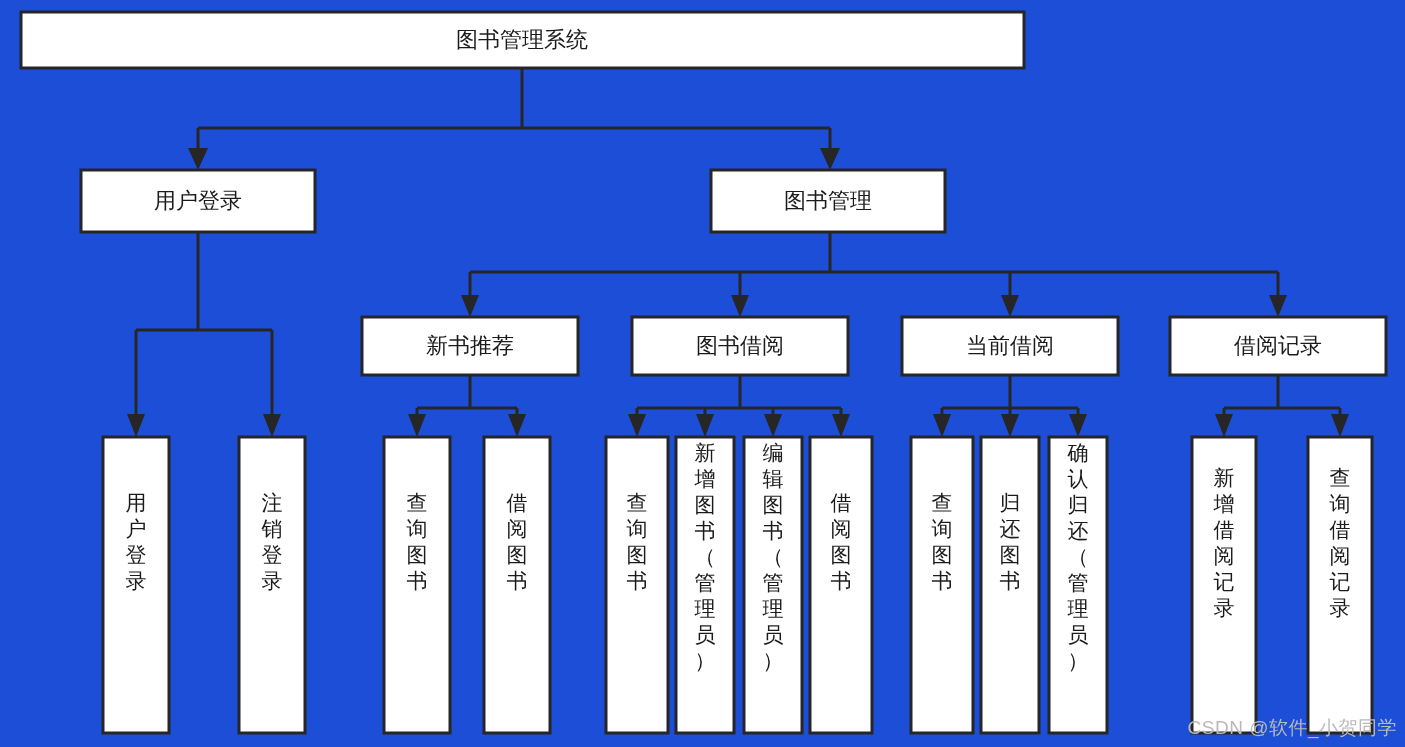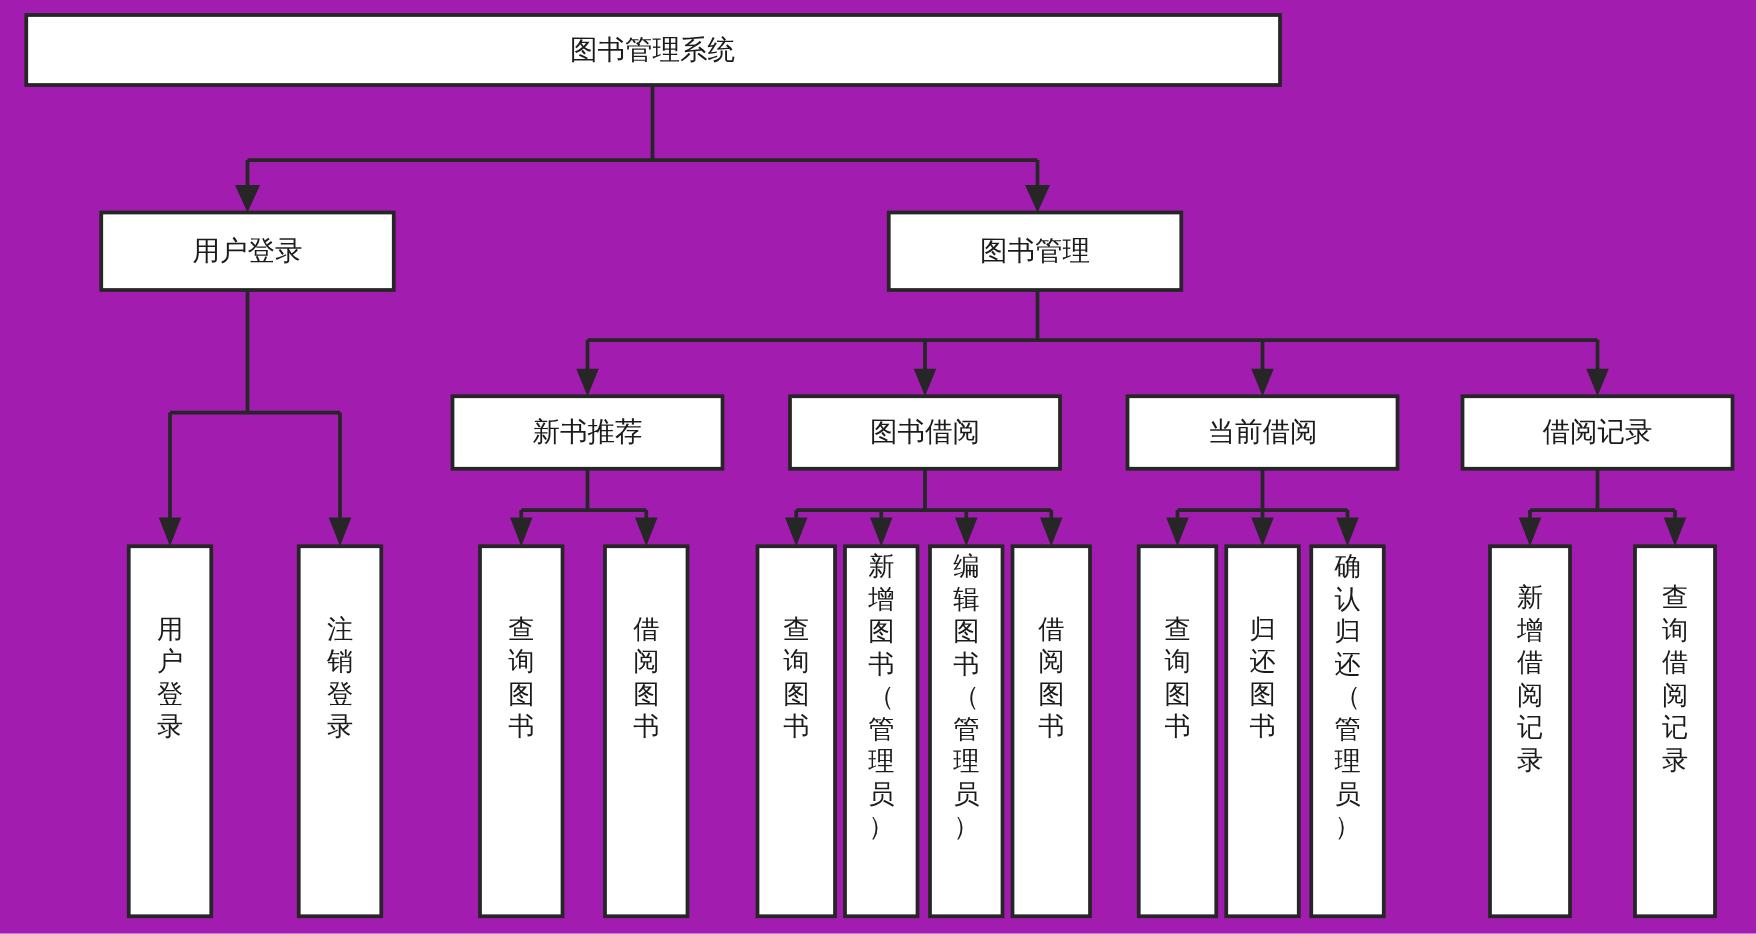--- a/index.html
+++ b/index.html
@@ -11,21 +11,21 @@
   body {
     width: 1405px;
     height: 747px;
     font-family: "Liberation Sans", "DejaVu Sans", sans-serif;
     overflow: hidden;
   }
   #diagram-root {
     position: relative;
     width: 1405px;
     height: 747px;
-    background: #a21caf;
+    background: #1d4ed8;
   }
   svg.chart-svg {
     position: absolute;
     top: 0;
     left: 0;
     width: 1405px;
     height: 747px;
   }
   .node-box {
     fill: #ffffff;
@@ -231,13 +231,14 @@
       <text class="node-label-v" x="1224" y="485"><tspan x="1224" dy="0">新</tspan><tspan x="1224" dy="26">增</tspan><tspan x="1224" dy="26">借</tspan><tspan x="1224" dy="26">阅</tspan><tspan x="1224" dy="26">记</tspan><tspan x="1224" dy="26">录</tspan></text>
     </g>
 
     <g>
       <rect class="node-box" x="1308" y="437" width="64" height="296"></rect>
       <text class="node-label-v" x="1340" y="485"><tspan x="1340" dy="0">查</tspan><tspan x="1340" dy="26">询</tspan><tspan x="1340" dy="26">借</tspan><tspan x="1340" dy="26">阅</tspan><tspan x="1340" dy="26">记</tspan><tspan x="1340" dy="26">录</tspan></text>
     </g>
 
   </svg>
 
+  <div class="watermark-text">CSDN @软件_小贺同学</div>
 </div>
 
 </body></html>

